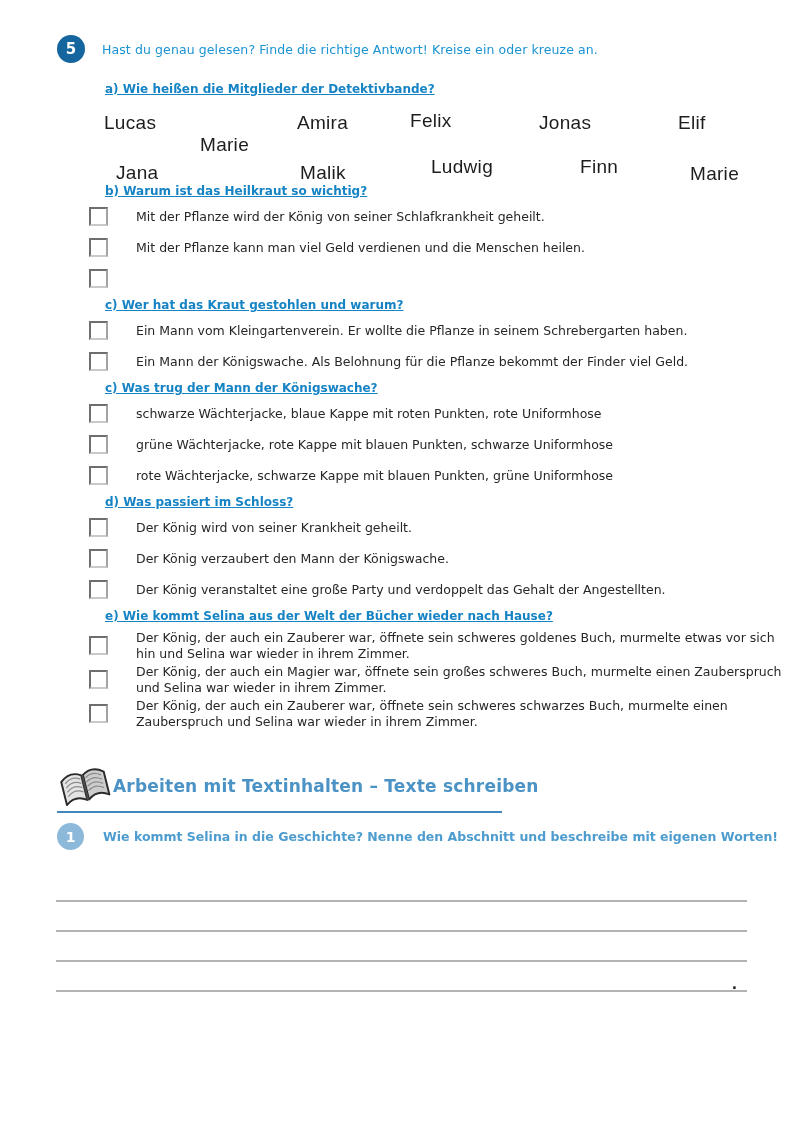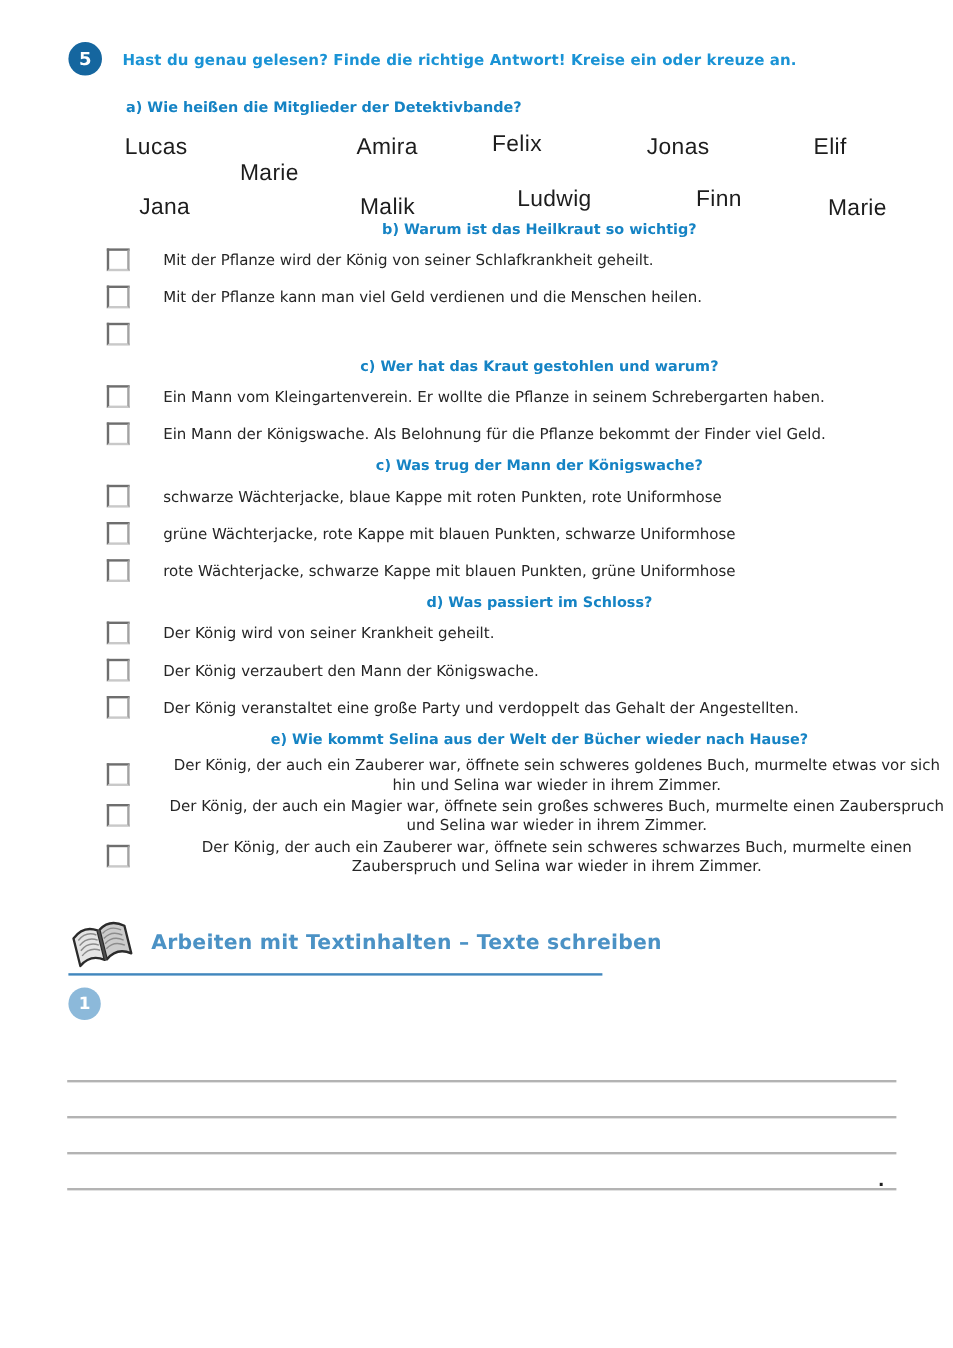--- a/index.html
+++ b/index.html
@@ -4,45 +4,45 @@
 <style>
   * { margin:0; padding:0; box-sizing:border-box; }
   html,body { width:794px; height:1123px; background:#ffffff; }
   body { font-family:"DejaVu Sans", sans-serif; position:relative; overflow:hidden; }
   .page { position:relative; width:794px; height:1123px; padding-top:35px; }
 
   
   .task-header { display:flex; align-items:center; margin-left:57px; gap:17px; }
   .num-circle { width:28px; height:28px; border-radius:50%; background:#15669f; color:#ffffff;
                 font-weight:bold; font-size:15px; display:flex; align-items:center; justify-content:center; flex:0 0 auto; }
-  .task-title { color:#1a93d5; font-weight:bold; font-size:12.5px; letter-spacing:0.1px; }
+  .task-title { color:#1a93d5; font-weight:normal; font-size:12.5px; letter-spacing:0.1px; }
 
-  .sub-heading { color:#1583c4; font-weight:bold; font-size:12px; margin-left:105px; }
+  .sub-heading { color:#1583c4; font-weight:bold; font-size:12px; margin-left:105px;text-decoration:underline; }
   .heading-a { margin-top:19px; }
 
   
   .names-field { position:relative; height:88px; }
   .name { position:absolute; font-family:"Liberation Sans", sans-serif; font-size:19px;
           color:#1d1d1d; letter-spacing:0.3px; white-space:nowrap; cursor:pointer; }
 
   
   .q-group { margin-top:0; }
   .q-group .sub-heading { margin-bottom:7px; }
-  .q-group { margin-bottom:8px;text-align:center; }
+  .q-group { margin-bottom:8px; }
   .opt-row { display:flex; align-items:center; margin-bottom:9px; min-height:22px;padding-left:32px; }
   .opt-row.multiline { margin-bottom:3px; }
   .checkbox { width:19px; height:19px; margin-left:57px; flex:0 0 auto; background:#ffffff;
               border-top:2px solid #6e6e6e; border-left:2px solid #6e6e6e;
               border-right:2px solid #a3a3a3; border-bottom:2px solid #c9c9c9; cursor:pointer; }
   .opt-text { margin-left:28px; font-size:12.5px; color:#262626; white-space:nowrap; }
   .opt-text.wrap { white-space:normal; max-width:656px; line-height:15.5px; }
 
   
   .section-header { margin-left:57px; margin-top:36px; width:445px; display:flex; align-items:center;
-                    gap:13px; padding-bottom:4px; border-bottom:2px solid #4187bd; }
+                    padding-bottom:4px; border-bottom:2px solid #4187bd; }
   .book-icon { flex:0 0 auto; margin-bottom:-6px; }
   .section-title { color:#4b92c5; font-weight:bold; font-size:17px; letter-spacing:0.2px; white-space:nowrap; }
 
   .subtask-row { display:flex; align-items:center; margin-left:57px; margin-top:10px; gap:19px; }
   .num-circle-light { width:27px; height:27px; border-radius:50%; background:#8cb9da; color:#ffffff;
                       font-weight:bold; font-size:14px; display:flex; align-items:center; justify-content:center; flex:0 0 auto; }
   .subtask-question { color:#4d9ccf; font-weight:bold; font-size:12.5px; white-space:nowrap; }
 
   .lines-area { margin-top:4px; }
   .write-line { margin-left:56px; width:691px; height:30px; border-bottom:2px solid #b3b3b3;
@@ -161,20 +161,21 @@
           <path d="M53 16 Q44 9 35 15 M53 21 Q44 14 35 20 M53 26 Q44 19 35 25 M53 31 Q44 24 35 30" fill="none" stroke="#8c8c8c" stroke-width="1.4"></path>
           <path d="M31 11 L33 11 L33 40 L31 40 Z" fill="#4d4d4d"></path>
         </g>
       </svg>
     </span>
     <span class="section-title">Arbeiten mit Textinhalten – Texte schreiben</span>
   </div>
 
   <div class="subtask-row">
     <div class="num-circle-light">1</div>
+    <div class="subtask-question">Wie kommt Selina in die Geschichte? Nenne den Abschnitt und beschreibe mit eigenen Worten!</div>
   </div>
 
   <div class="lines-area">
     <div class="write-line first"></div>
     <div class="write-line"></div>
     <div class="write-line"></div>
     <div class="write-line">
       <span class="end-dot">.</span>
     </div>
   </div>

